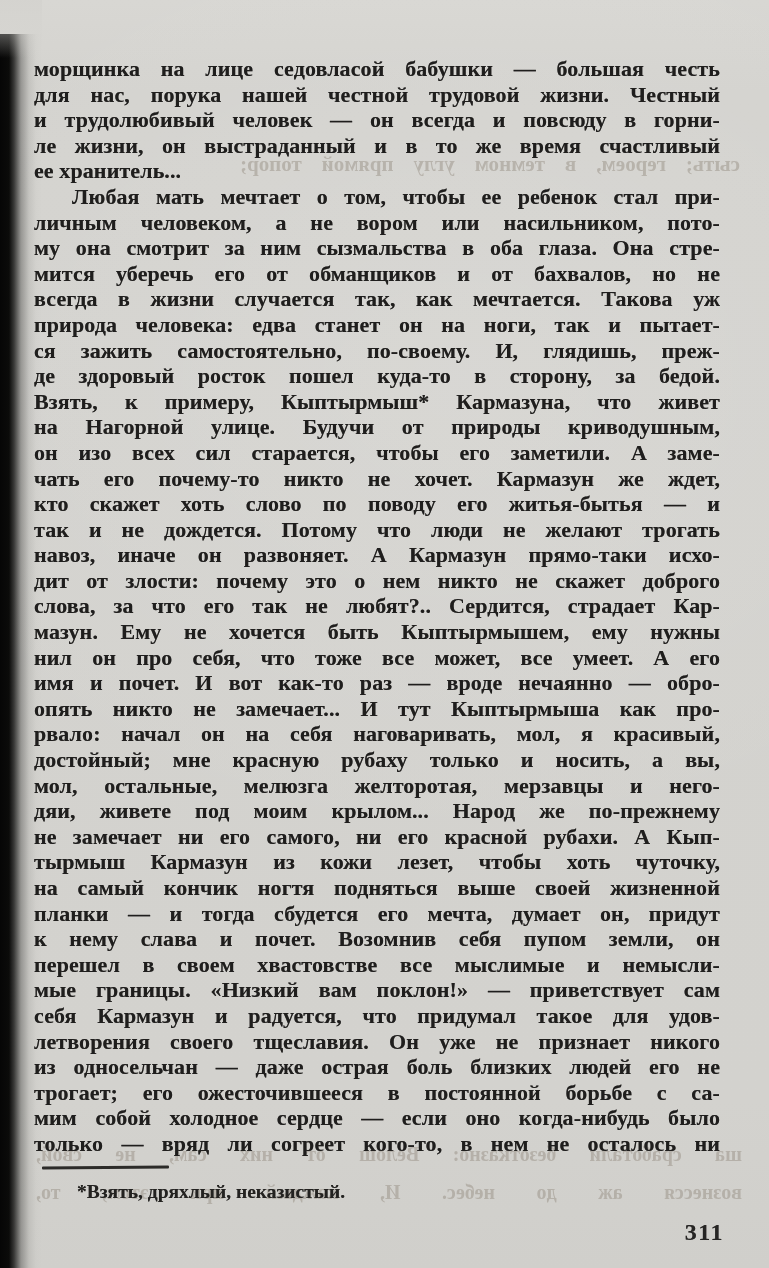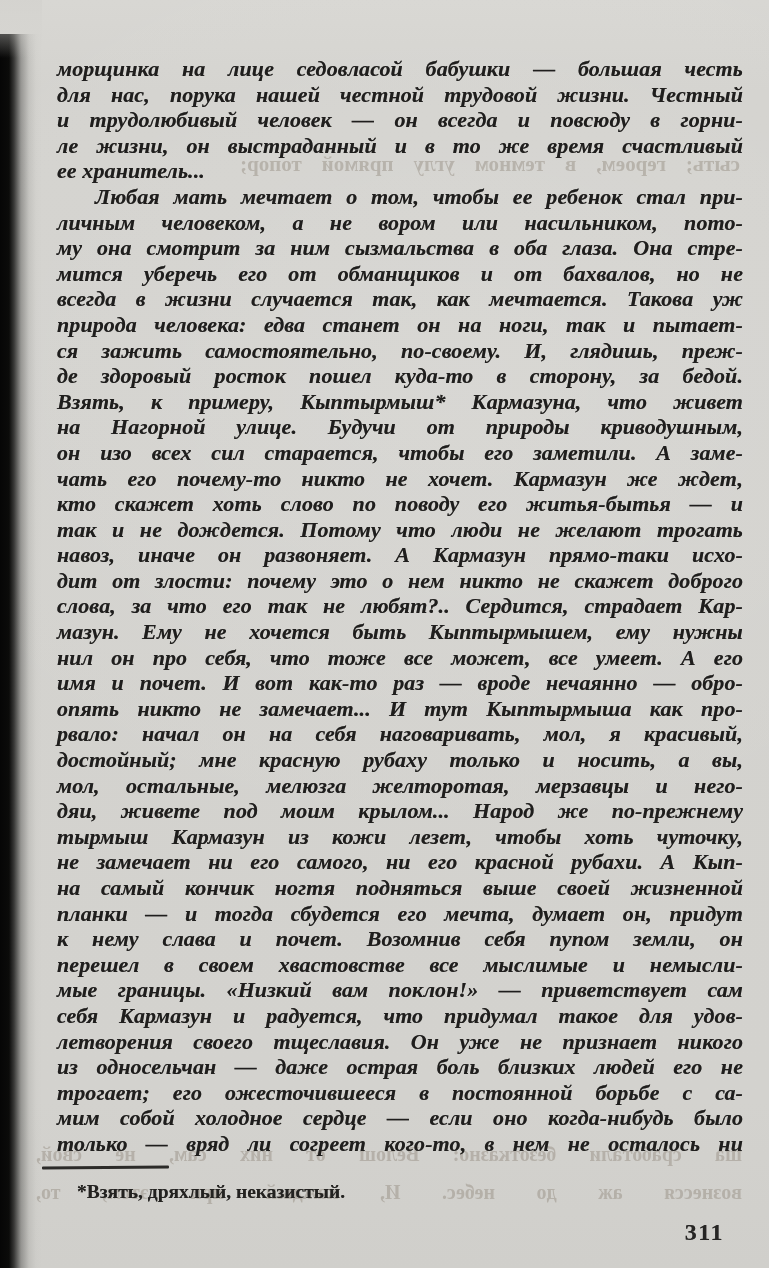--- a/index.html
+++ b/index.html
@@ -23,21 +23,21 @@
       #060606 0px,#0b0b0a 9px,rgba(14,14,13,0.78) 14px,
       rgba(50,50,48,0.38) 21px,rgba(110,110,106,0.16) 29px,
       rgba(160,160,156,0.05) 36px,rgba(0,0,0,0) 42px);
   }
   .gutter-shadow::before{
     content:"";position:absolute;left:0;top:-34px;width:100%;height:60px;
     background:linear-gradient(180deg,rgba(212,211,207,0.95) 0px,rgba(212,211,207,0.55) 22px,rgba(212,211,207,0) 58px);
   }
   
   .textblock{
-    position:absolute;left:57px;top:56px;width:686px;font-style:italic;
+    position:absolute;left:34px;top:56px;width:686px;
   }
   .line{
     height:25.6px;
     font-size:22px;line-height:25.6px;font-weight:700;
     color:#1f1e1d;
     text-align:justify;text-align-last:justify;
     white-space:normal;overflow:visible;
     text-shadow:0 0 0.6px rgba(30,28,26,0.55);
     letter-spacing:0.1px;
   }
@@ -108,22 +108,22 @@
       <div class="line">дит от злости: почему это о нем никто не скажет доброго</div>
       <div class="line">слова, за что его так не любят?.. Сердится, страдает Кар-</div>
       <div class="line">мазун. Ему не хочется быть Кыптырмышем, ему нужны</div>
       <div class="line">нил он про себя, что тоже все может, все умеет. А его</div>
       <div class="line">имя и почет. И вот как-то раз — вроде нечаянно — обро-</div>
       <div class="line">опять никто не замечает... И тут Кыптырмыша как про-</div>
       <div class="line">рвало: начал он на себя наговаривать, мол, я красивый,</div>
       <div class="line">достойный; мне красную рубаху только и носить, а вы,</div>
       <div class="line">мол, остальные, мелюзга желторотая, мерзавцы и него-</div>
       <div class="line">дяи, живете под моим крылом... Народ же по-прежнему</div>
+      <div class="line">не замечает ни его самого, ни его красной рубахи. А Кып-</div>
       <div class="line">тырмыш Кармазун из кожи лезет, чтобы хоть чуточку,</div>
-      <div class="line">не замечает ни его самого, ни его красной рубахи. А Кып-</div>
       <div class="line">на самый кончик ногтя подняться выше своей жизненной</div>
       <div class="line">планки — и тогда сбудется его мечта, думает он, придут</div>
       <div class="line">к нему слава и почет. Возомнив себя пупом земли, он</div>
       <div class="line">перешел в своем хвастовстве все мыслимые и немысли-</div>
       <div class="line">мые границы. «Низкий вам поклон!» — приветствует сам</div>
       <div class="line">себя Кармазун и радуется, что придумал такое для удов-</div>
       <div class="line">летворения своего тщеславия. Он уже не признает никого</div>
       <div class="line">из односельчан — даже острая боль близких людей его не</div>
       <div class="line">трогает; его ожесточившееся в постоянной борьбе с са-</div>
       <div class="line">мим собой холодное сердце — если оно когда-нибудь было</div>

